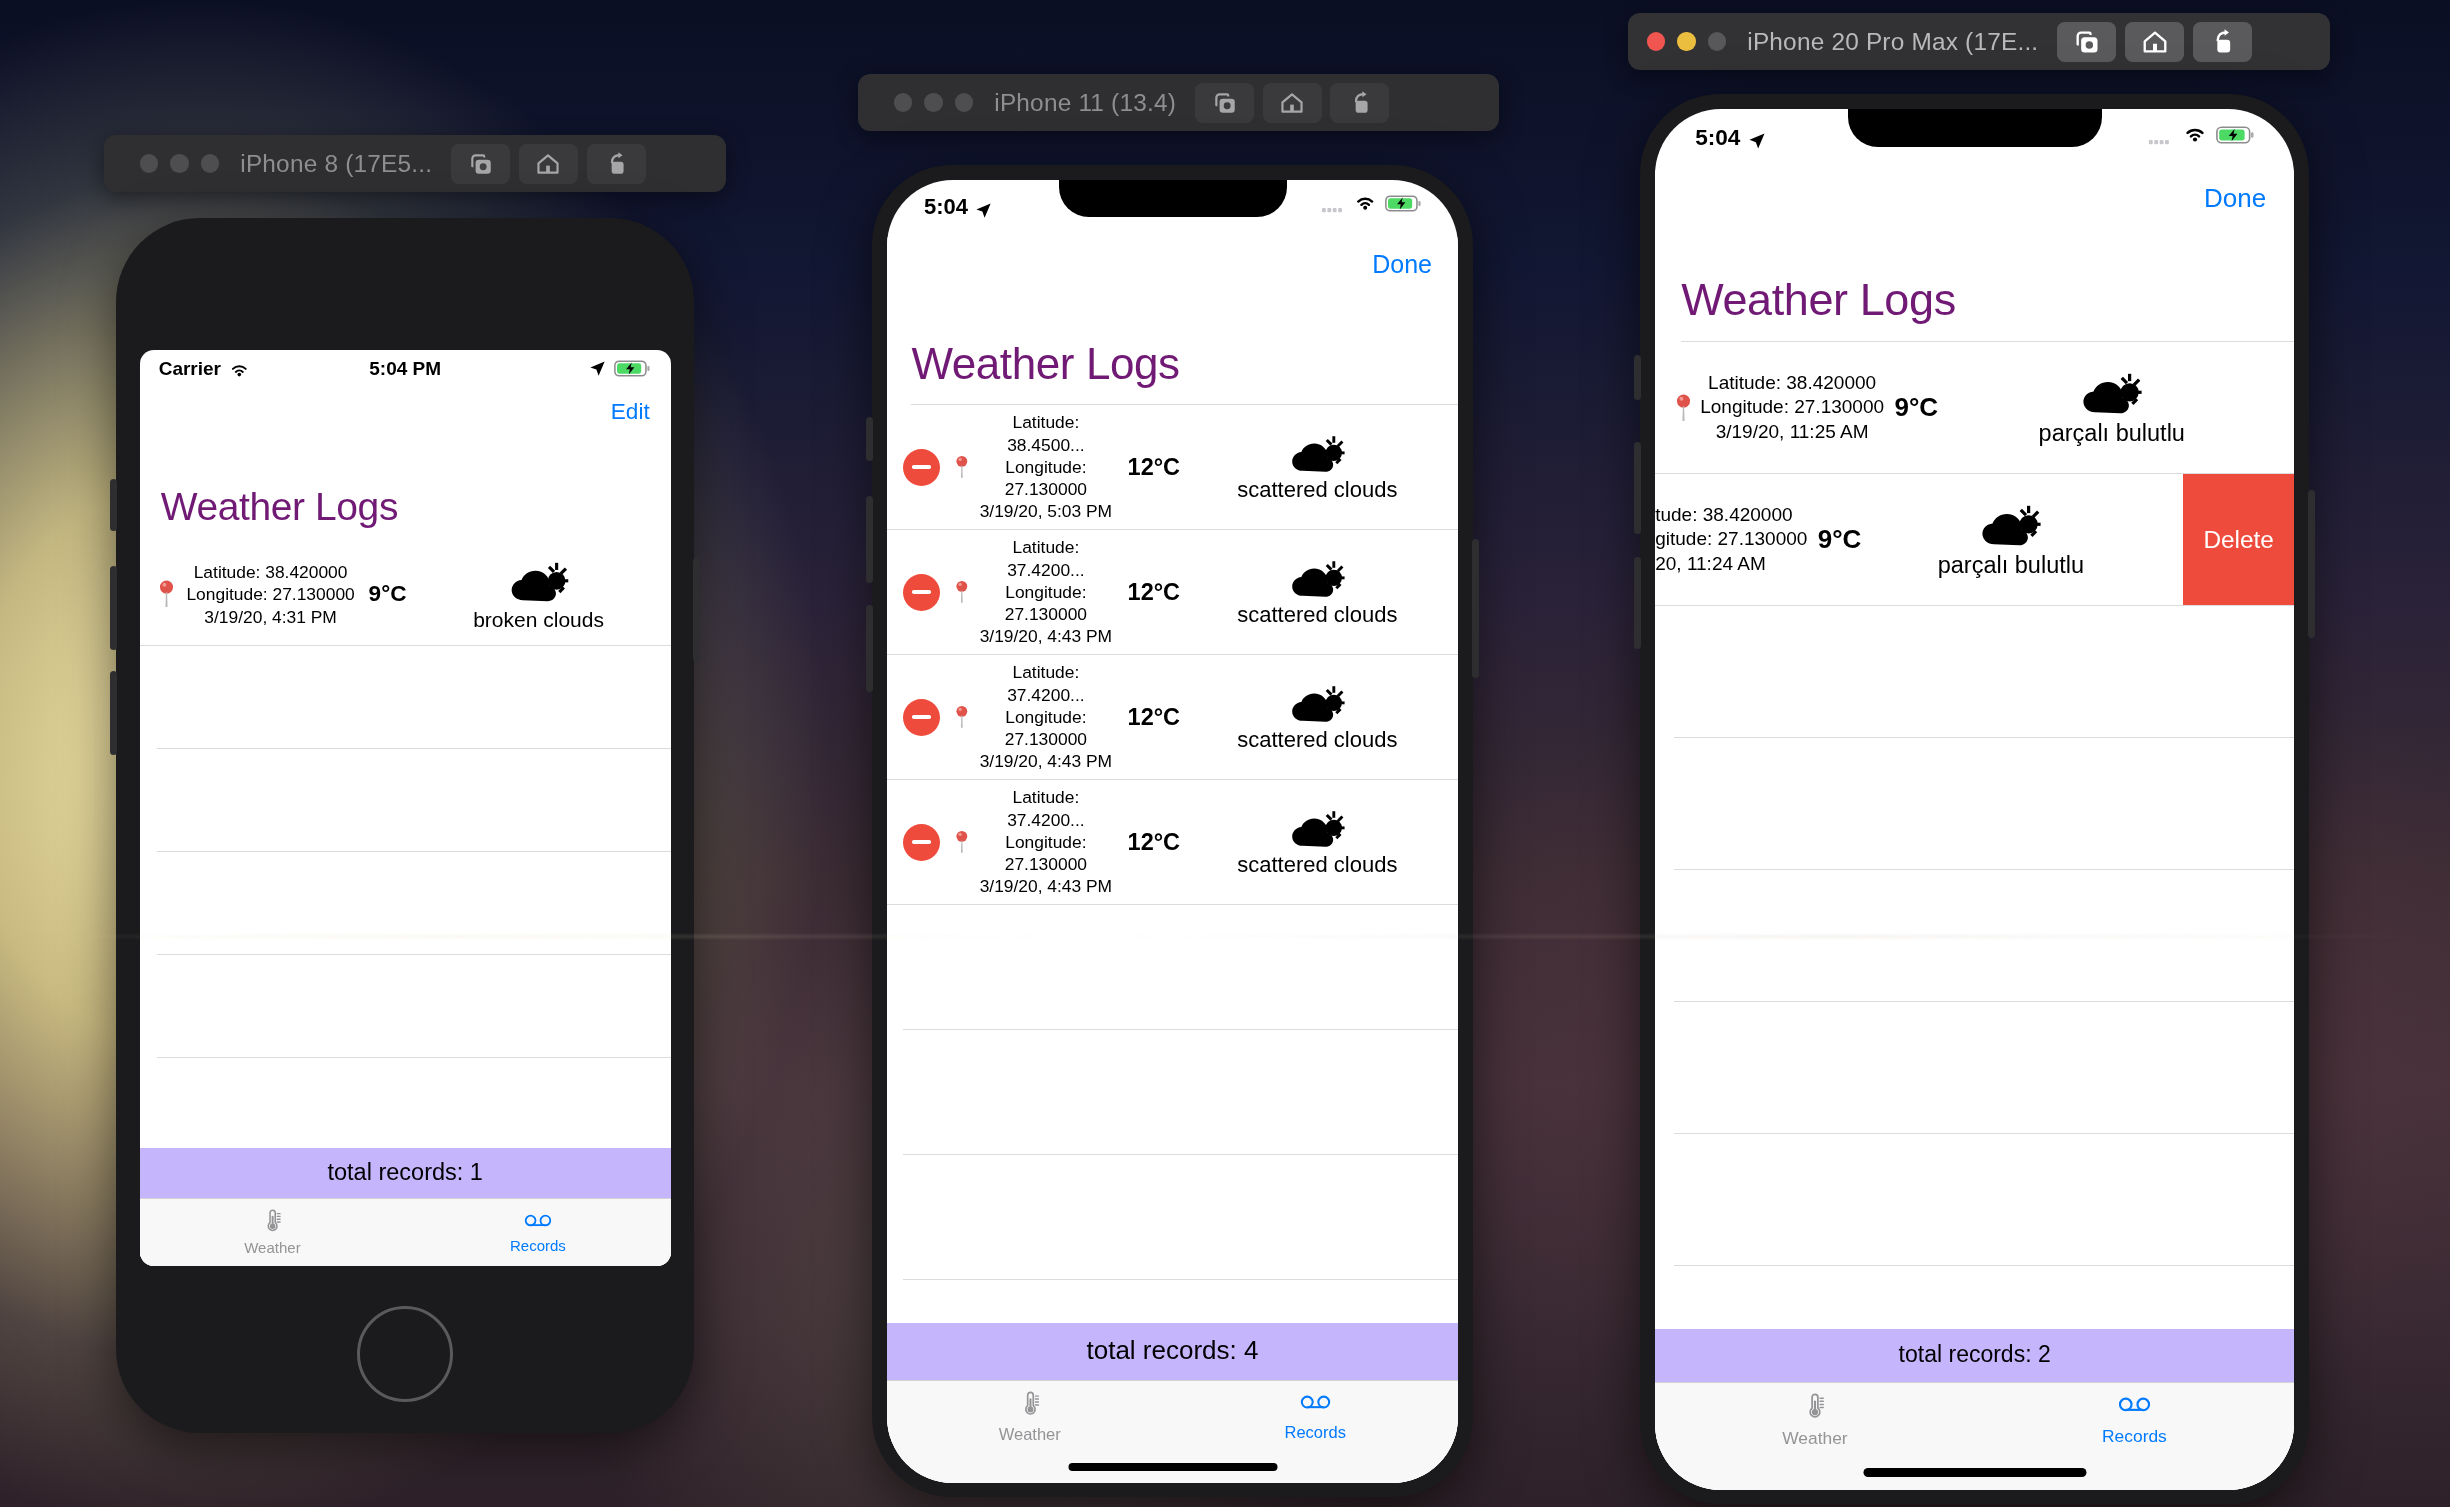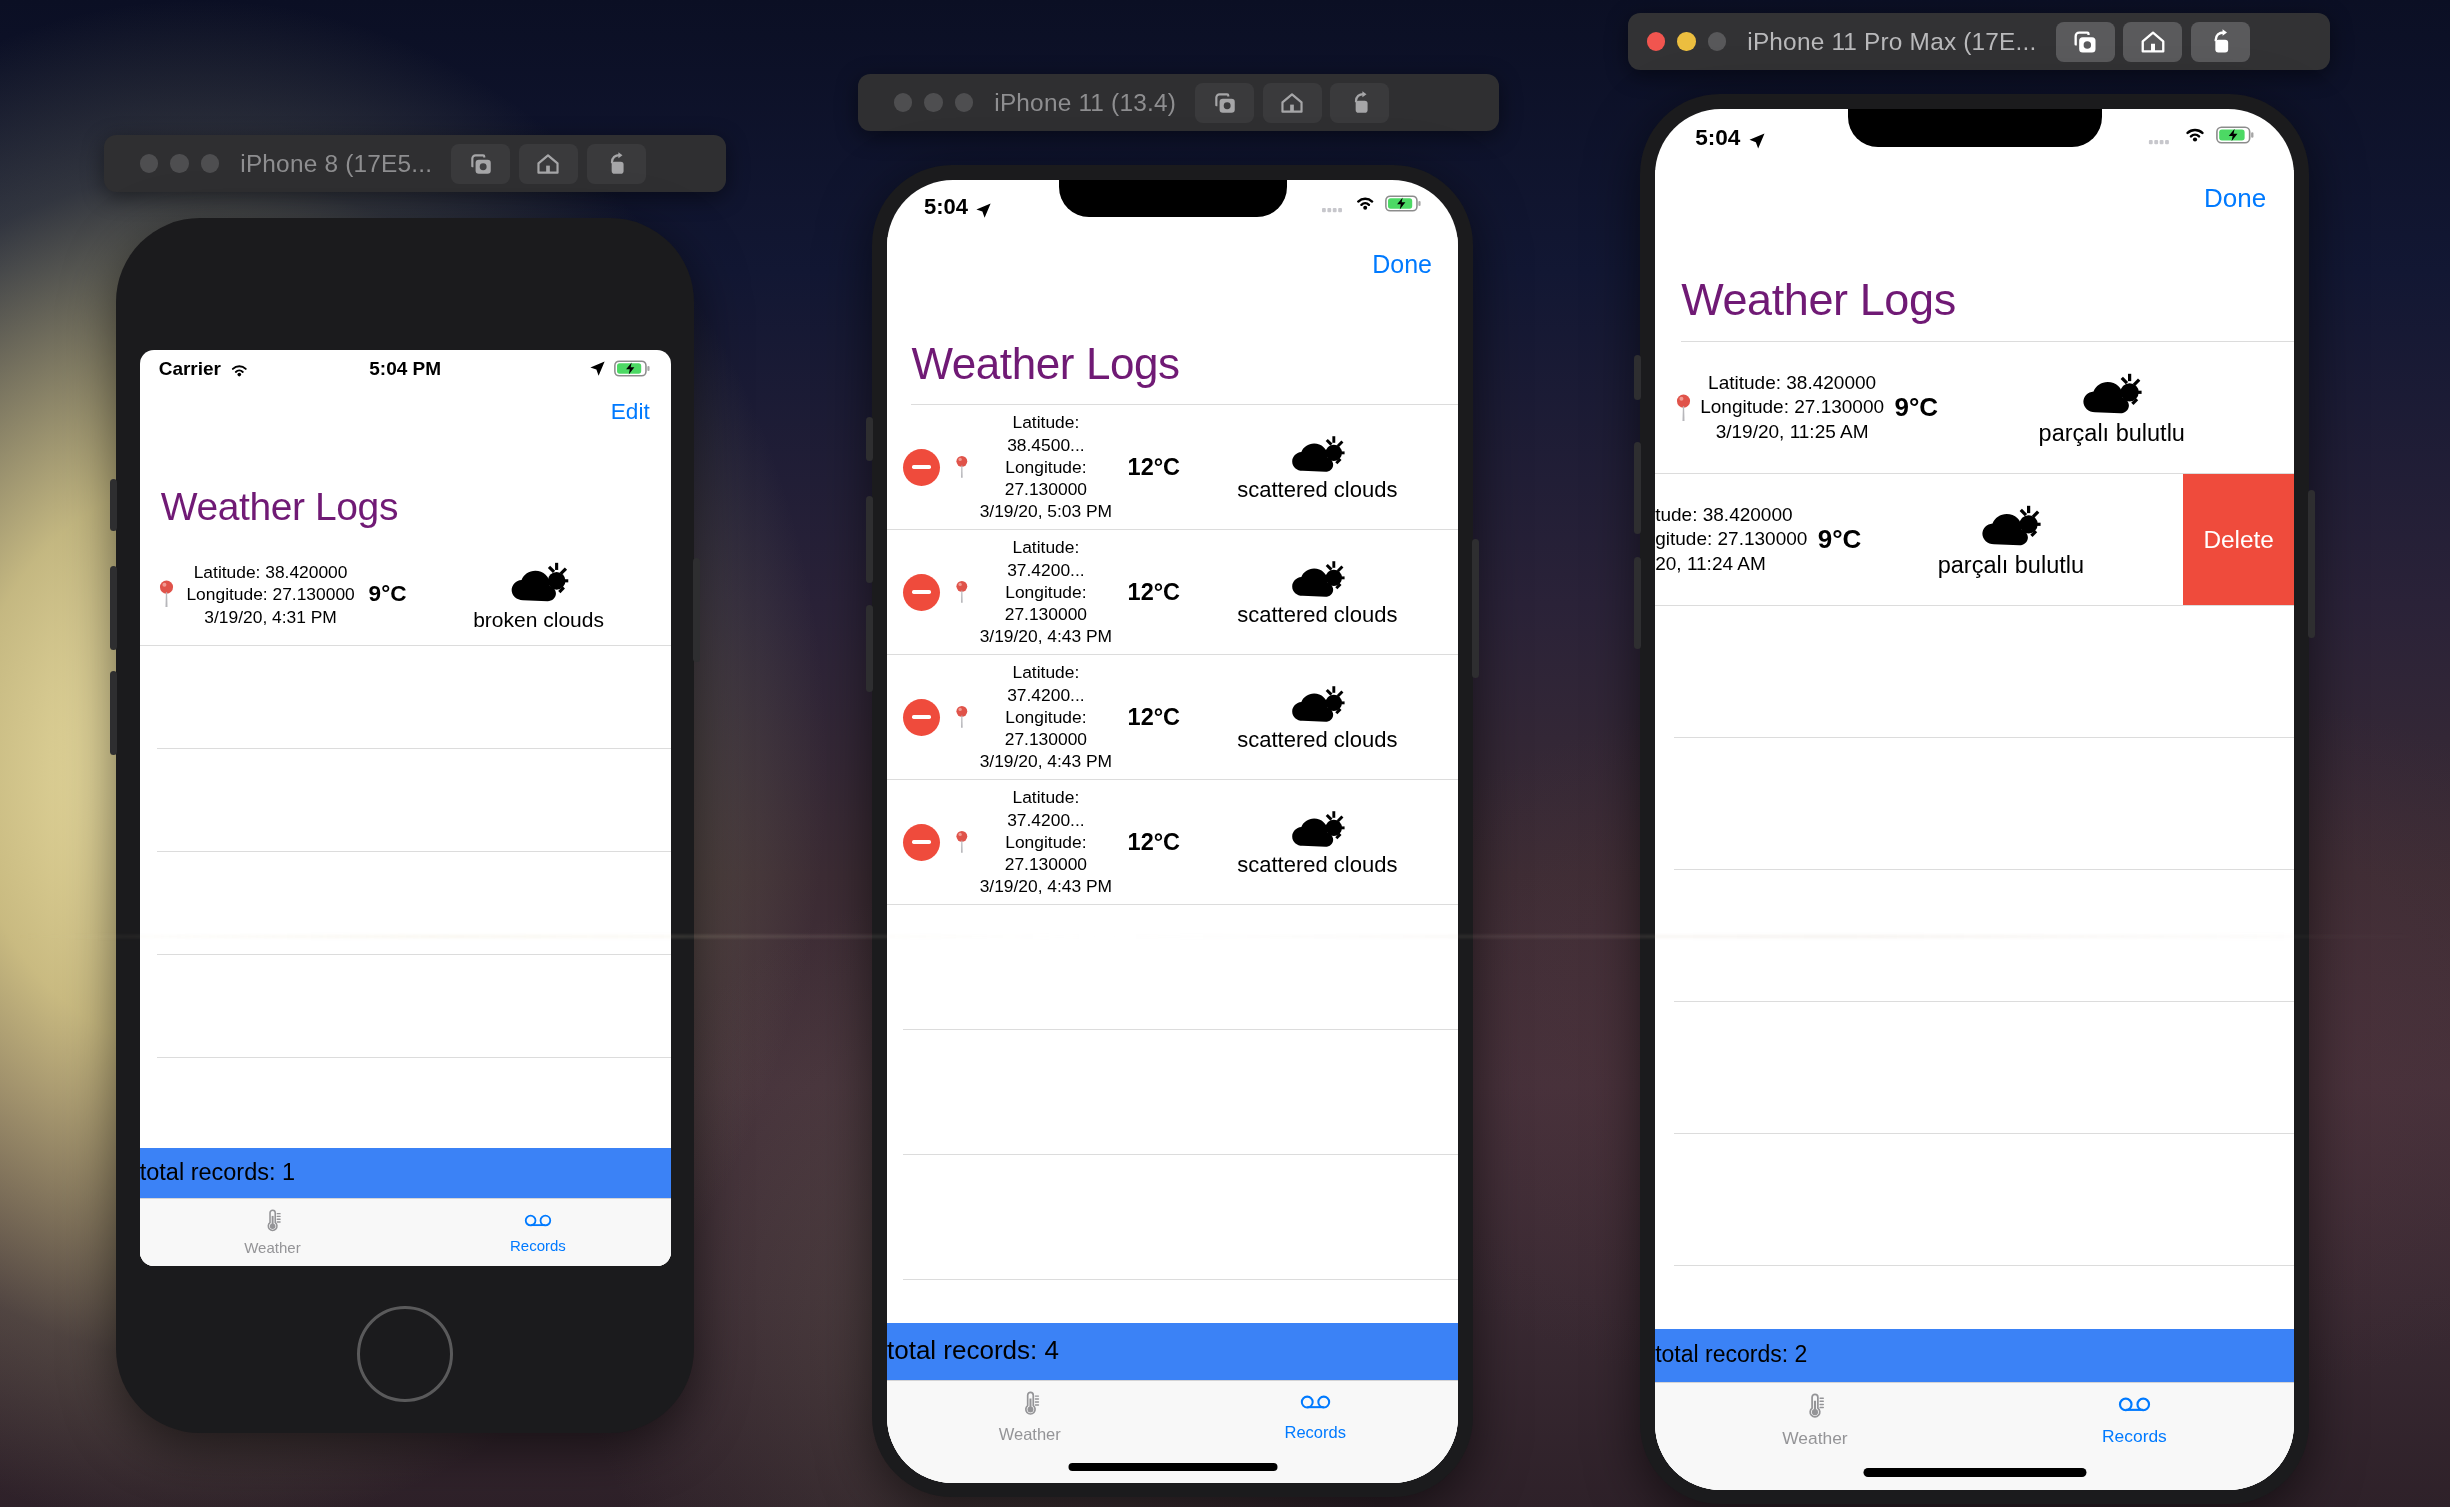--- a/index.html
+++ b/index.html
@@ -122,21 +122,21 @@
     display:flex; align-items:center; justify-content:center;
   }
   .minus-bar { background:#fff; border-radius:1.7px; }
 
   .delete-action {
     position:absolute; top:0; right:0; height:100%;
     background:#ef4b3c; color:#fff;
     display:flex; align-items:center; justify-content:center;
   }
 
-  .footer { text-align:left; color:#000; background:#3b82f6; }
+  .footer { text-align:center; color:#000; background:#c4b5fd; }
 
   .tabbar {
     display:flex; background:#f8f8f8; border-top:0.9px solid #d4d4d6;text-align:center;
   }
   .tab { flex:1; display:flex; flex-direction:column; align-items:center; justify-content:center; }
   .tab .tlabel { margin-top:3.5px; }
   .tab.active .tlabel { color:#007aff; }
   .tab.inactive .tlabel { color:#949497; }
 
   .sep { height:0.9px; background:#dcdcdc; }
@@ -531,21 +531,21 @@
     </div>
   </div>
 
   <div class="sim" style="left:1628px; top:13px; width:705px;">
     <div class="titlebar" style="width:702px;">
       <div class="lights">
         <span class="light red"></span>
         <span class="light yellow"></span>
         <span class="light gray"></span>
       </div>
-      <div class="win-title">iPhone 11 Pro Max (17E...</div>
+      <div class="win-title">iPhone 20 Pro Max (17E...</div>
       <div class="tb-btns">
         <div class="tb-btn" style="background:#5a5a5c;">
           <svg width="28" height="28" viewBox="0 0 24 24">
             <path fill="#fff" d="M7 3h7a2 2 0 0 1 2 2v1h-2V5H7a2 2 0 0 0-2 2v8H4a1 1 0 0 1-1-1V7a4 4 0 0 1 4-4z"></path>
             <rect x="7" y="8" width="14" height="13" rx="3" fill="#fff"></rect>
             <circle cx="14" cy="14.5" r="3.2" fill="#5a5a5c"></circle>
           </svg>
         </div>
         <div class="tb-btn" style="background:#5a5a5c;">
           <svg width="28" height="28" viewBox="0 0 24 24">

